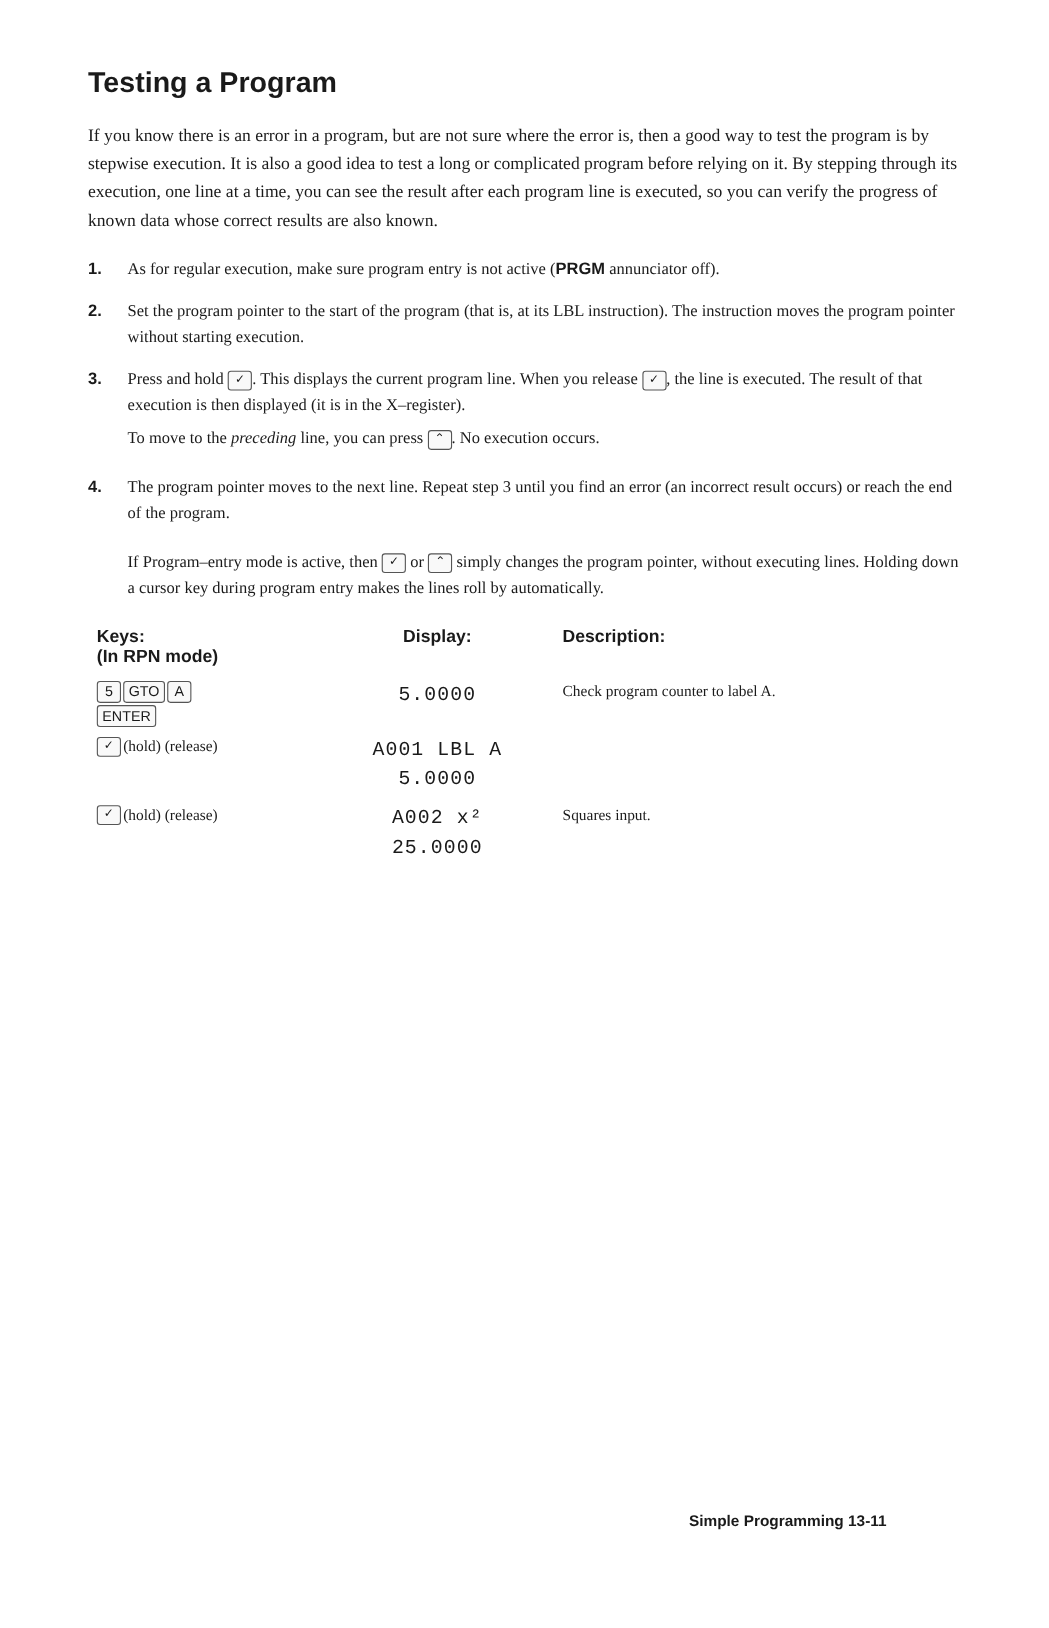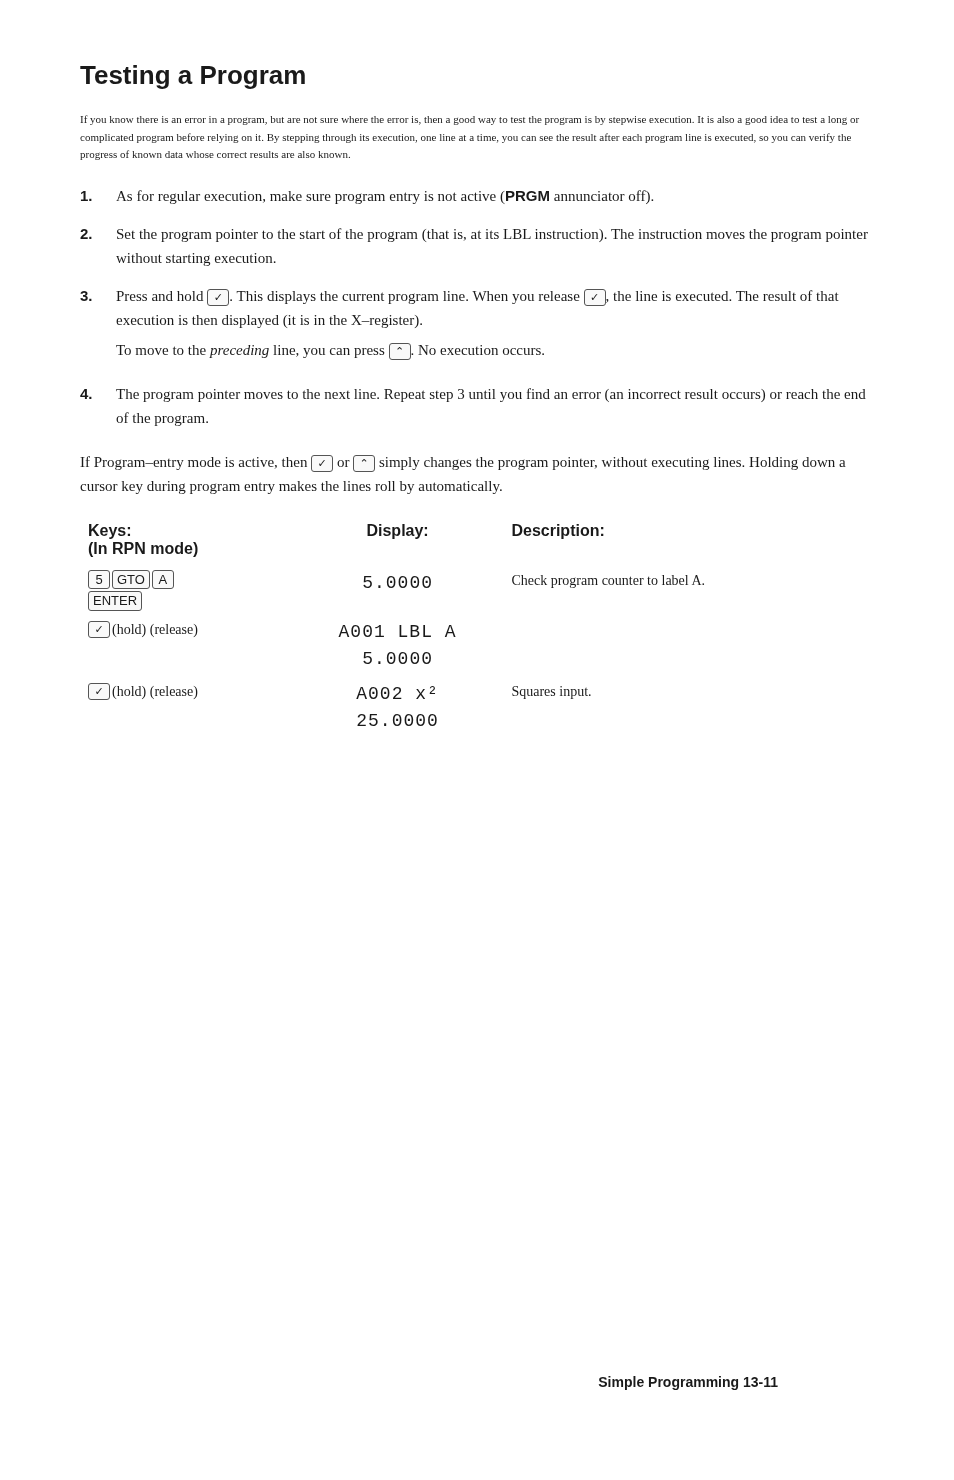--- a/index.html
+++ b/index.html
@@ -14,21 +14,21 @@
     }
 
     h1.page-title {
       font-family: Arial, sans-serif;
       font-size: 26px;
       font-weight: bold;
       margin-bottom: 20px;
     }
 
     .intro-text {
-      font-size: 11px;
+      font-size: 16px;
       line-height: 1.6;
       margin-bottom: 20px;
     }
 
     .steps-list {
       list-style: none;
       margin-bottom: 20px;
     }
 
     .steps-list li {
@@ -73,20 +73,21 @@
 
     .bold-prgm {
       font-family: Arial, sans-serif;
       font-weight: bold;
     }
 
     .mid-text {
       font-size: 15px;
       line-height: 1.6;
       margin-bottom: 20px;
+      margin-left: 36px;
     }
 
     .example-line {
       margin-bottom: 16px;
     }
 
     .example-label {
       font-family: Arial, sans-serif;
       font-weight: bold;
       color: #cc6600;
@@ -161,21 +162,21 @@
 
     .key-row {
       display: flex;
       align-items: center;
       gap: 2px;
     }
 
     .footer-line {
       position: absolute;
       bottom: 50px;
-      right: 96px;
+      right: 68px;
       font-family: Arial, sans-serif;
       font-size: 14px;
       font-weight: bold;
       color: #1a1a1a;
     }
 
     .page-wrap {
       position: relative;
       min-height: 1380px;
     }

